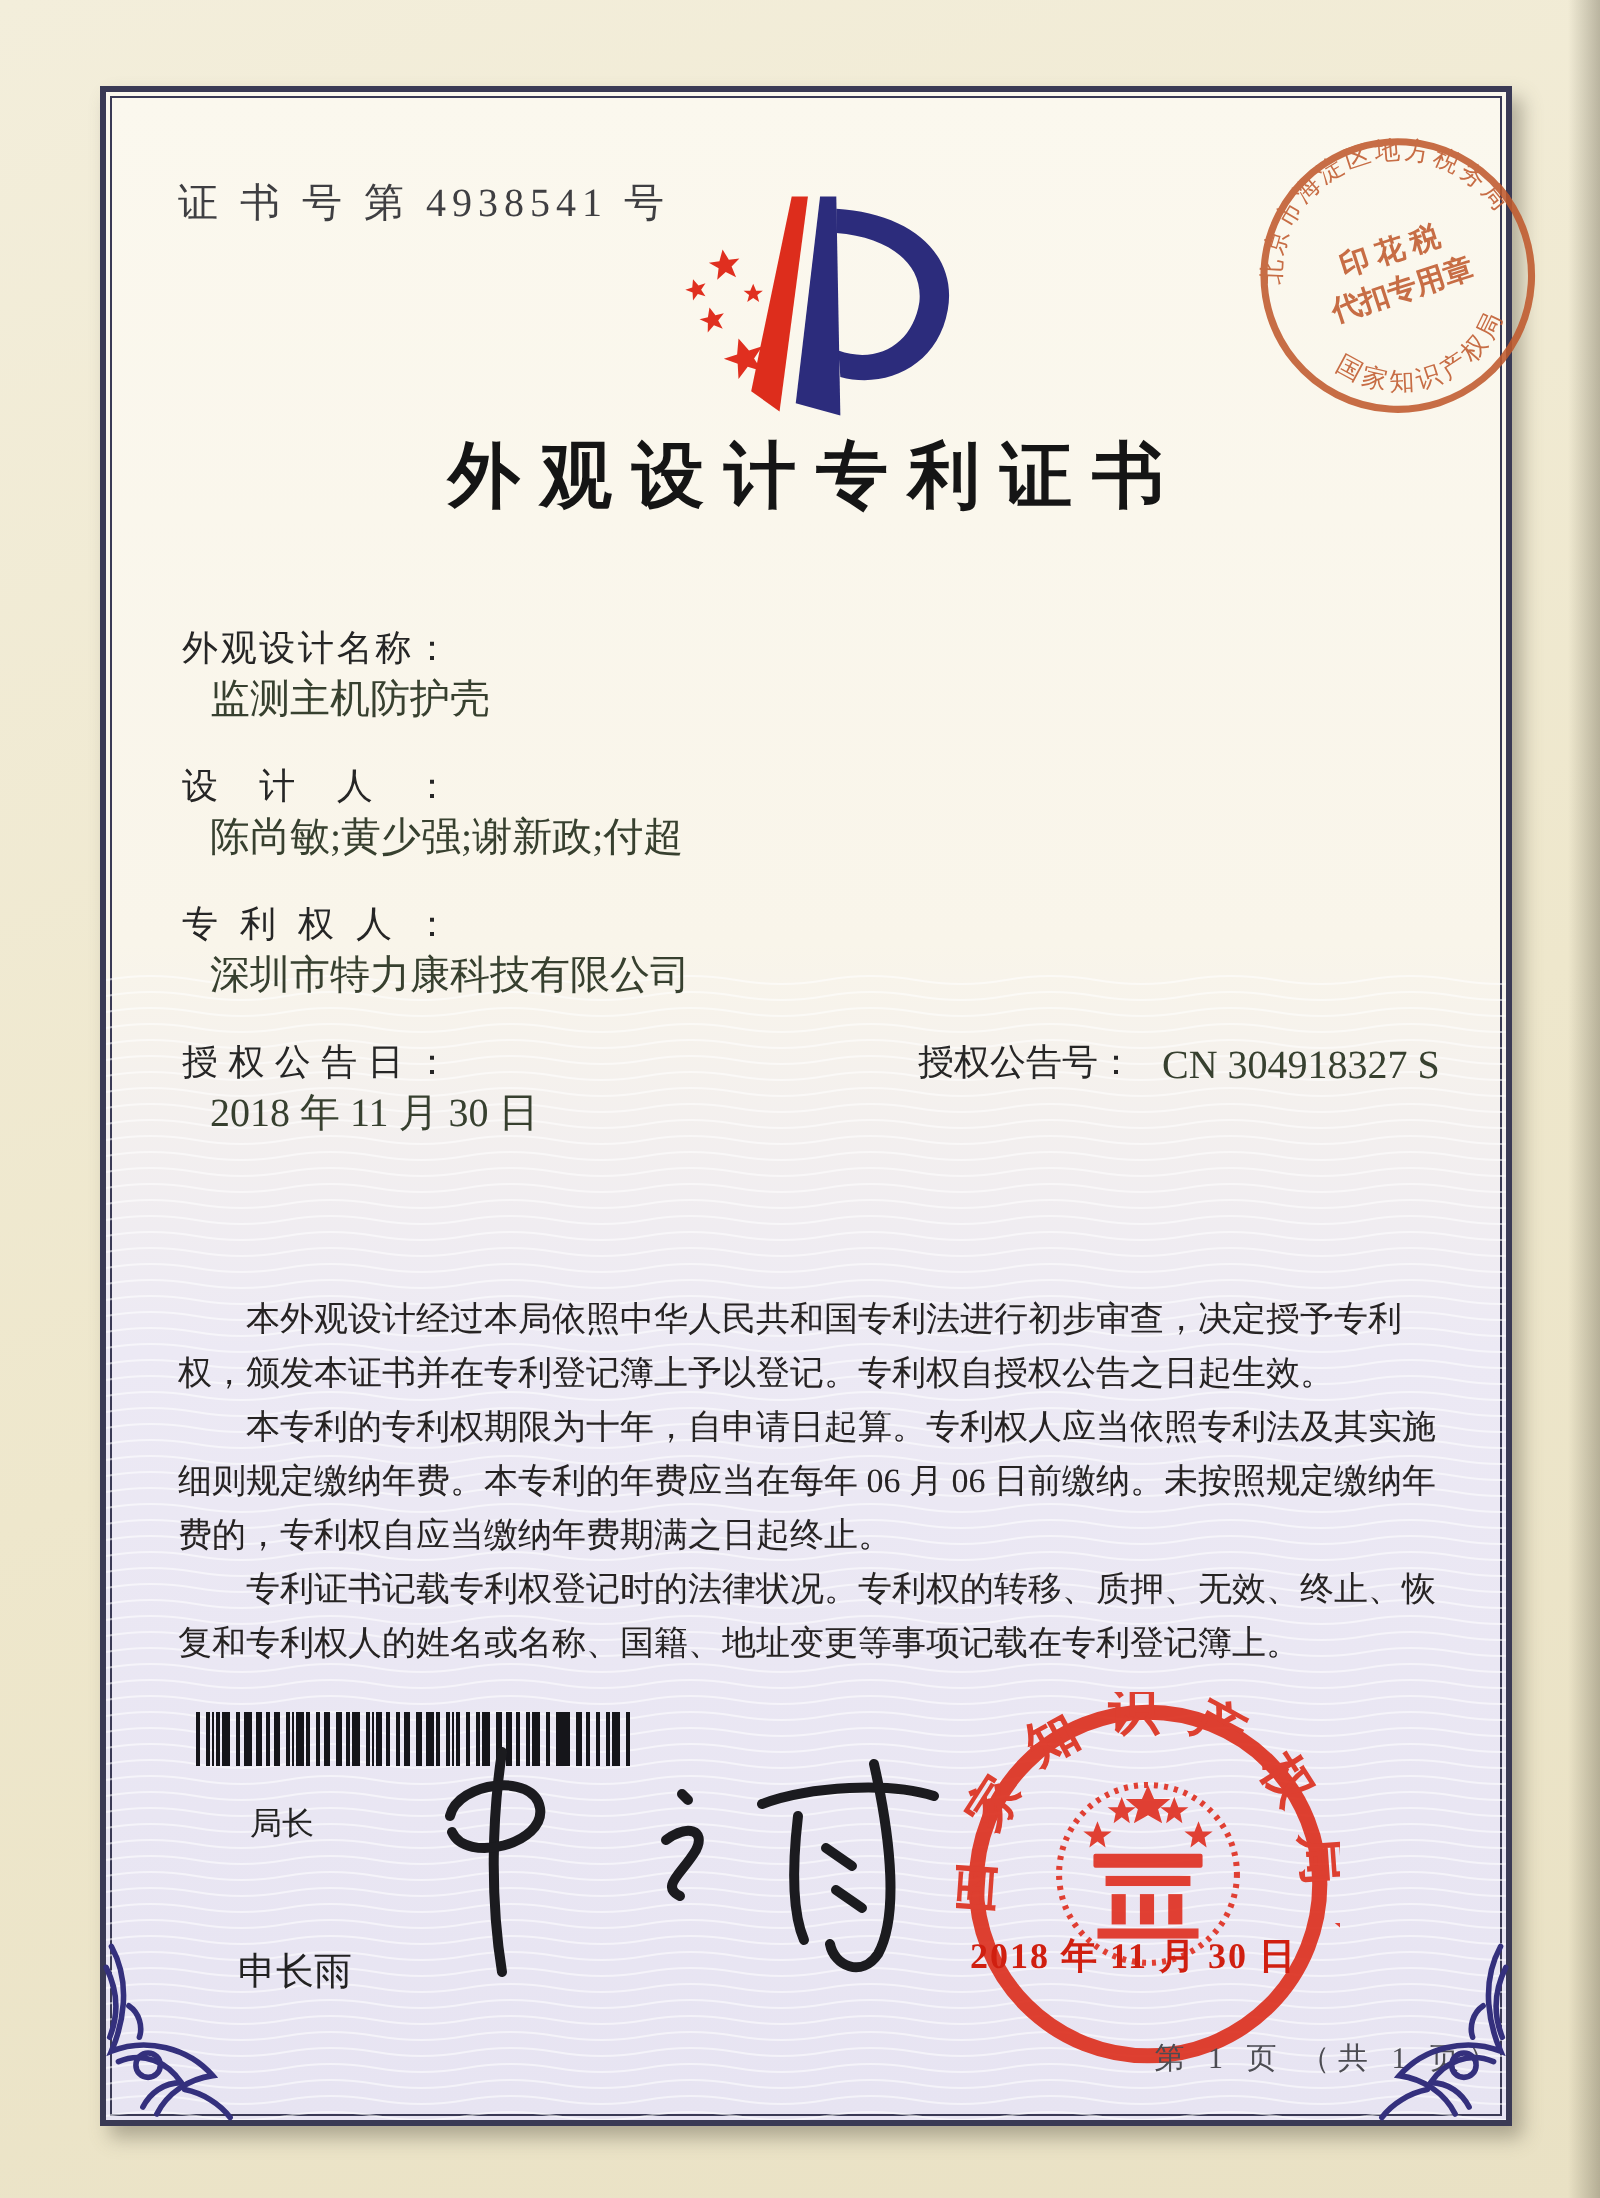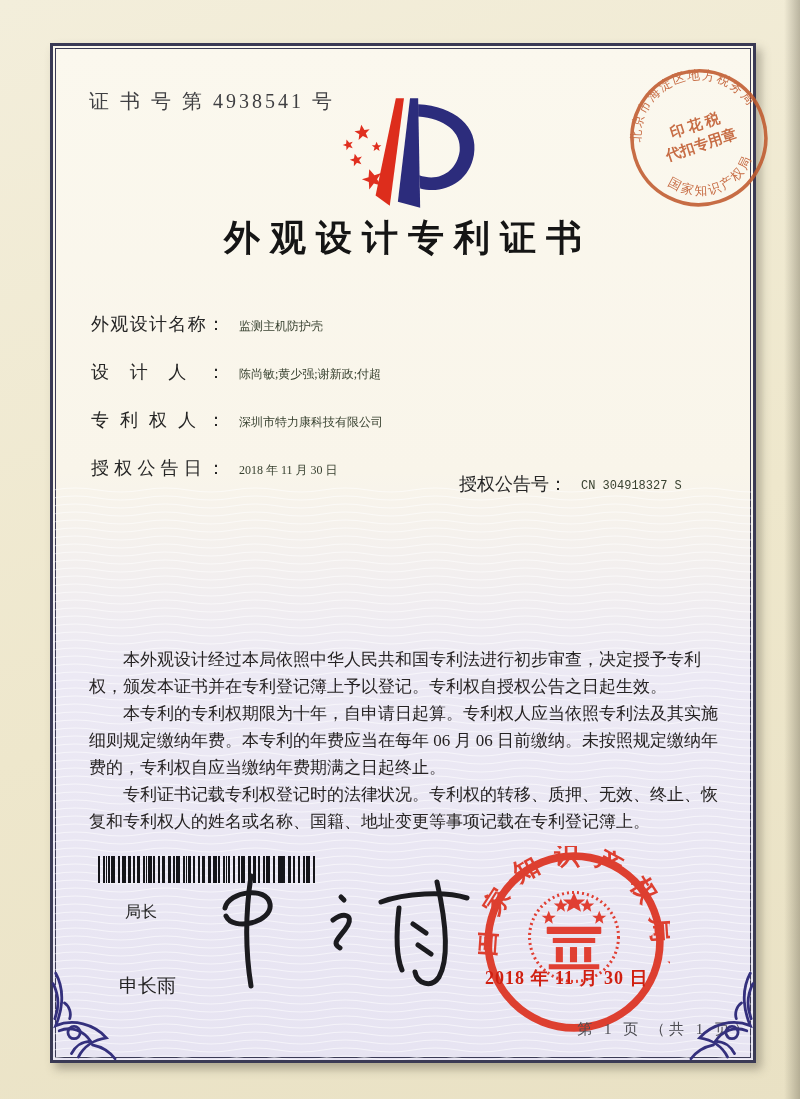--- a/index.html
+++ b/index.html
@@ -30,30 +30,30 @@
   }
   .logo{position:absolute;left:278px;top:46px;width:152px;height:120px;}
   .tax-stamp{position:absolute;left:568px;top:10px;width:152px;height:152px;opacity:.88;}
 
   .title{
     position:absolute;left:0;top:168px;width:100%;text-align:center;
     font-size:36px;font-weight:bold;color:#151515;letter-spacing:10px;text-indent:10px;
   }
 
   .fields{position:absolute;left:38px;top:266px;width:640px;}
-  .field-row{display:flex;margin-bottom:17px;min-height:31px;align-items:flex-start;}
+  .field-row{display:flex;margin-bottom:17px;min-height:31px;align-items:flex-start;flex-direction:column;}
   .field-label{
     display:inline-block;width:134px;font-size:18px;color:#262626;
     text-align:justify;text-align-last:justify;flex:none;
   }
   .field-value{
-    font-size:12px;color:#37402f;margin-left:14px;white-space:pre-line;line-height:28px;
+    font-size:20px;color:#37402f;margin-left:14px;white-space:pre-line;line-height:28px;
   }
   .grant-row{position:relative;}
-  .grant-right{position:absolute;left:368px;top:16px;display:flex;font-family:Liberation Mono, monospace;}
+  .grant-right{position:absolute;left:368px;top:0;display:flex;}
 
   .paragraphs{
     position:absolute;left:36px;top:600px;width:642px;
     font-size:17px;line-height:27px;color:#262323;
   }
   .paragraphs p{margin:0;text-indent:2em;}
 
   .barcode{position:absolute;left:45px;top:810px;width:218px;height:27px;
     background:
       repeating-linear-gradient(90deg,#15151a 0 2px,transparent 2px 5px),

